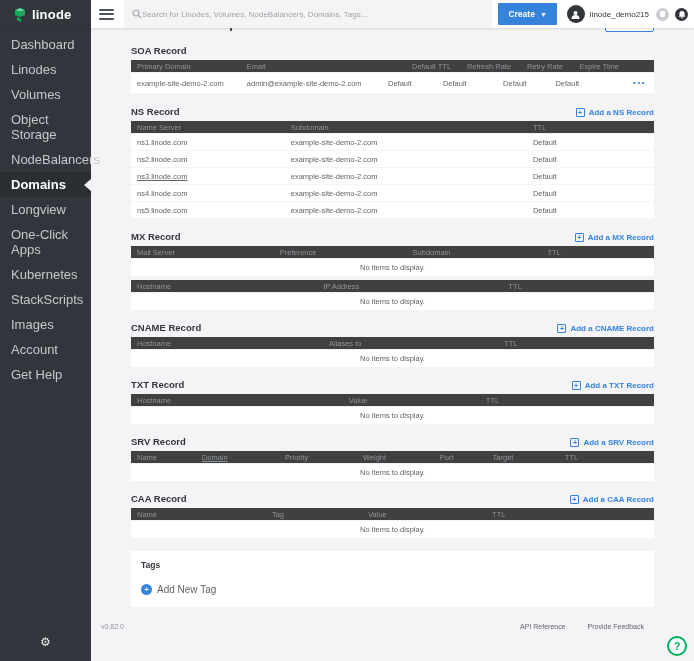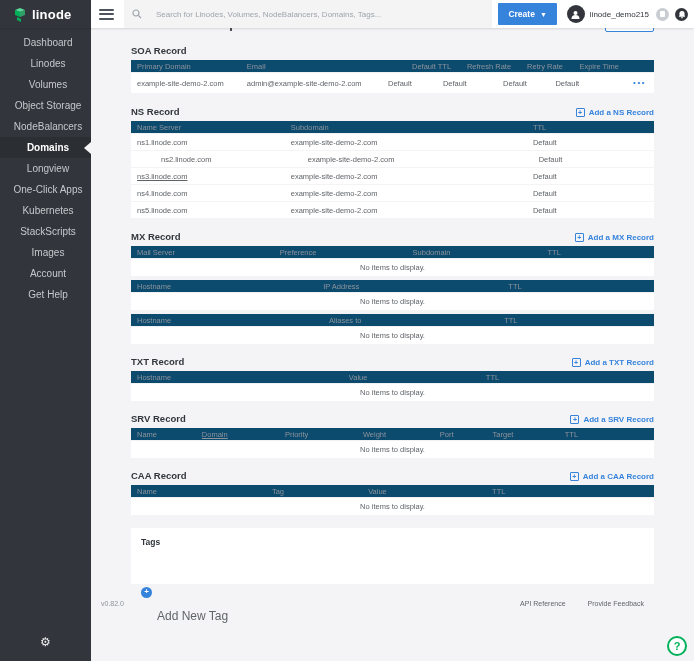--- a/index.html
+++ b/index.html
@@ -9,42 +9,42 @@
   
   .header { position:fixed; top:0; left:0; width:694px; height:28px; background:#fff;
     display:flex; align-items:center; z-index:20; box-shadow:0 1px 2px rgba(0,0,0,.12); }
   .logo-block { width:91px; height:28px; background:#32363c; display:flex; align-items:center;
     padding-left:14px; gap:5px; flex:0 0 91px; cursor:pointer; }
   .logo-text { color:#fff; font-size:13px; font-weight:bold; letter-spacing:.2px; }
   .hamburger { width:15px; height:11px; margin:0 10px 0 8px; display:flex; flex-direction:column;
     justify-content:space-between; cursor:pointer; }
   .hamburger i { display:block; height:2px; background:#4d535a; border-radius:1px; }
   .search-wrap { flex:1; height:28px; background:#f4f4f4; display:flex; align-items:center;
-    padding:0 8px; gap:14px; }
+    padding:0 8px; gap:0; }
   .search-input { border:none; outline:none; background:transparent; flex:1; font-size:8px;
     color:#606469; font-family:"Liberation Sans", sans-serif; }
   .search-input::placeholder { color:#9ea4ae; }
   .create-btn { background:#3683dc; color:#fff; font-size:8.5px; font-weight:bold; border:none;
     height:22px; padding:0 10px; margin:0 10px 0 6px; display:flex; align-items:center; gap:5px;
     cursor:pointer; border-radius:1px; font-family:"Liberation Sans", sans-serif; }
   .create-btn .chev { font-size:7px; }
   .avatar { width:18px; height:18px; border-radius:50%; background:#32363c; display:flex;
     align-items:center; justify-content:center; cursor:pointer; flex:0 0 18px; }
   .username { font-size:8px; color:#32363c; margin:0 7px 0 5px; cursor:pointer; white-space:nowrap; }
   .mini-circle { width:13px; height:13px; border-radius:50%; display:flex; align-items:center;
     justify-content:center; cursor:pointer; margin-right:6px; flex:0 0 13px; }
   .mini-circle.gray { background:#c9cdd1; }
   .mini-circle.dark { background:#32363c; }
   .doc-glyph { width:5px; height:6px; background:#fff; border-radius:1px; }
 
   
   .sidebar { position:fixed; top:28px; left:0; width:91px; height:633px; background:#32363c; z-index:10; }
   .nav { padding-top:4px; }
-  .nav-item { position:relative; padding:5px 6px 5px 11px; font-size:10px; color:#c5c8cb;
-    cursor:pointer;text-align:center; }
+  .nav-item { position:relative; padding:5px 6px 5px 11px; font-size:13px; color:#c5c8cb;
+    cursor:pointer; }
   .nav-item.active { background:#2b2e33; color:#fff; font-weight:bold; }
   .wedge { position:absolute; right:0; top:50%; margin-top:-6px; width:0; height:0;
     border-top:6px solid transparent; border-bottom:6px solid transparent;
     border-right:7px solid #f4f4f6; }
   .gear { position:absolute; bottom:12px; left:0; width:91px; text-align:center; color:#e9eaeb;
     font-size:12px; cursor:pointer; }
 
   
   .main { margin-left:91px; padding:14px 40px 0 40px; }
   .crumb-row { display:flex; align-items:center; justify-content:space-between; height:19px; }
@@ -59,39 +59,39 @@
 
   
   .section-head { display:flex; align-items:flex-end; justify-content:space-between;
     margin-top:10px; height:13px; }
   .section-title { font-size:9.5px; font-weight:bold; color:#32363c; }
   .add-link { display:flex; align-items:center; gap:4px; color:#3683dc; font-size:8px;
     font-weight:bold; cursor:pointer; text-decoration:none; }
   .plus-sq { width:9px; height:9px; border:1px solid #3683dc; border-radius:1px; display:flex;
     align-items:center; justify-content:center; font-size:7px; font-weight:bold; line-height:1; }
   .table { background:#fff; margin-top:4px; }
-  .thead { display:flex; background:#0c4a6e; border-bottom:1px solid #f0f1f2; height:13px;
+  .thead { display:flex; background:#404040; border-bottom:1px solid #f0f1f2; height:13px;
     align-items:center; }
   .th { font-size:7.5px; color:#8d939b; padding-left:6px; white-space:nowrap; overflow:hidden; }
   .trow { display:flex; align-items:center; border-bottom:1px solid #f4f4f6; height:17px; }
   .trow.tall { height:21px; }
   .td { font-size:7.5px; color:#606469; padding-left:6px; white-space:nowrap; overflow:hidden; }
   .actions-cell { display:flex; justify-content:flex-end; padding-right:8px; }
   .kebab { color:#3683dc; font-size:8px; letter-spacing:1.5px; cursor:pointer; line-height:1; }
   .empty-row { height:17px; display:flex; align-items:center; justify-content:center;
     font-size:7.5px; color:#606469; }
 
   
   .tags-card { background:#fff; margin-top:13px; padding:9px 10px 12px 10px; height:56px; }
   .tags-card-title { font-size:8.5px; font-weight:bold; color:#32363c; }
   .add-tag { display:flex; align-items:center; gap:5px; margin-top:14px; cursor:pointer; }
   .plus-circle { width:11px; height:11px; border-radius:50%; background:#3683dc; color:#fff;
     display:flex; align-items:center; justify-content:center; font-size:8px; font-weight:bold;
     line-height:1; }
-  .add-tag-label { font-size:12px; color:#606469;margin-top:48px; }
+  .add-tag-label { font-size:10px; color:#606469; }
 
   
   .footer { margin-left:91px; display:flex; align-items:center; justify-content:space-between;
     padding:16px 10px 0 10px; }
   .footer-left { font-size:7px; color:#8d939b; }
   .footer-links { display:flex; gap:22px; margin-right:40px; }
   .footer-link { font-size:7px; color:#606469; cursor:pointer; }
   .help-btn { position:fixed; right:7px; bottom:5px; width:20px; height:20px; border-radius:50%;
     background:#fff; border:2px solid #01b159; color:#01b159; font-weight:bold; font-size:11px;
     display:flex; align-items:center; justify-content:center; cursor:pointer; }
@@ -216,21 +216,21 @@
             <div class="th" style="width: 29.4%;">Name Server</div>
             <div class="th" style="width: 46.3%;">Subdomain</div>
             <div class="th" style="width: 24.3%;">TTL</div>
           </div>
           <div class="trow">
             <div class="td" style="width: 29.4%;">ns1.linode.com</div>
             <div class="td" style="width: 46.3%;">example-site-demo-2.com</div>
             <div class="td" style="width: 24.3%;">Default</div>
           </div>
           <div class="trow">
-            <div class="td" style="width: 29.4%; margin-left: 24px;">ns2.linode.com</div>
+            <div class="td" style="width: 29.4%;">ns2.linode.com</div>
             <div class="td" style="width: 46.3%;">example-site-demo-2.com</div>
             <div class="td" style="width: 24.3%;">Default</div>
           </div>
           <div class="trow">
             <div class="td" style="width: 29.4%; text-decoration: underline;">ns3.linode.com</div>
             <div class="td" style="width: 46.3%;">example-site-demo-2.com</div>
             <div class="td" style="width: 24.3%;">Default</div>
           </div>
           <div class="trow">
             <div class="td" style="width: 29.4%;">ns4.linode.com</div>
@@ -266,20 +266,27 @@
         <div class="table">
           <div class="thead">
             <div class="th" style="width: 35.6%;">Hostname</div>
             <div class="th" style="width: 35.4%;">IP Address</div>
             <div class="th" style="width: 29%;">TTL</div>
           </div>
           <div class="empty-row">No items to display.</div>
         </div>
       </div>
       <div>
+        <div class="section-head">
+          <div class="section-title">CNAME Record</div>
+          <a class="add-link">
+            <span class="plus-sq">+</span>
+            <span>Add a CNAME Record</span>
+          </a>
+        </div>
         <div class="table">
           <div class="thead">
             <div class="th" style="width: 36.7%;">Hostname</div>
             <div class="th" style="width: 33.5%;">Aliases to</div>
             <div class="th" style="width: 29.8%;">TTL</div>
           </div>
           <div class="empty-row">No items to display.</div>
         </div>
       </div>
       <div>

